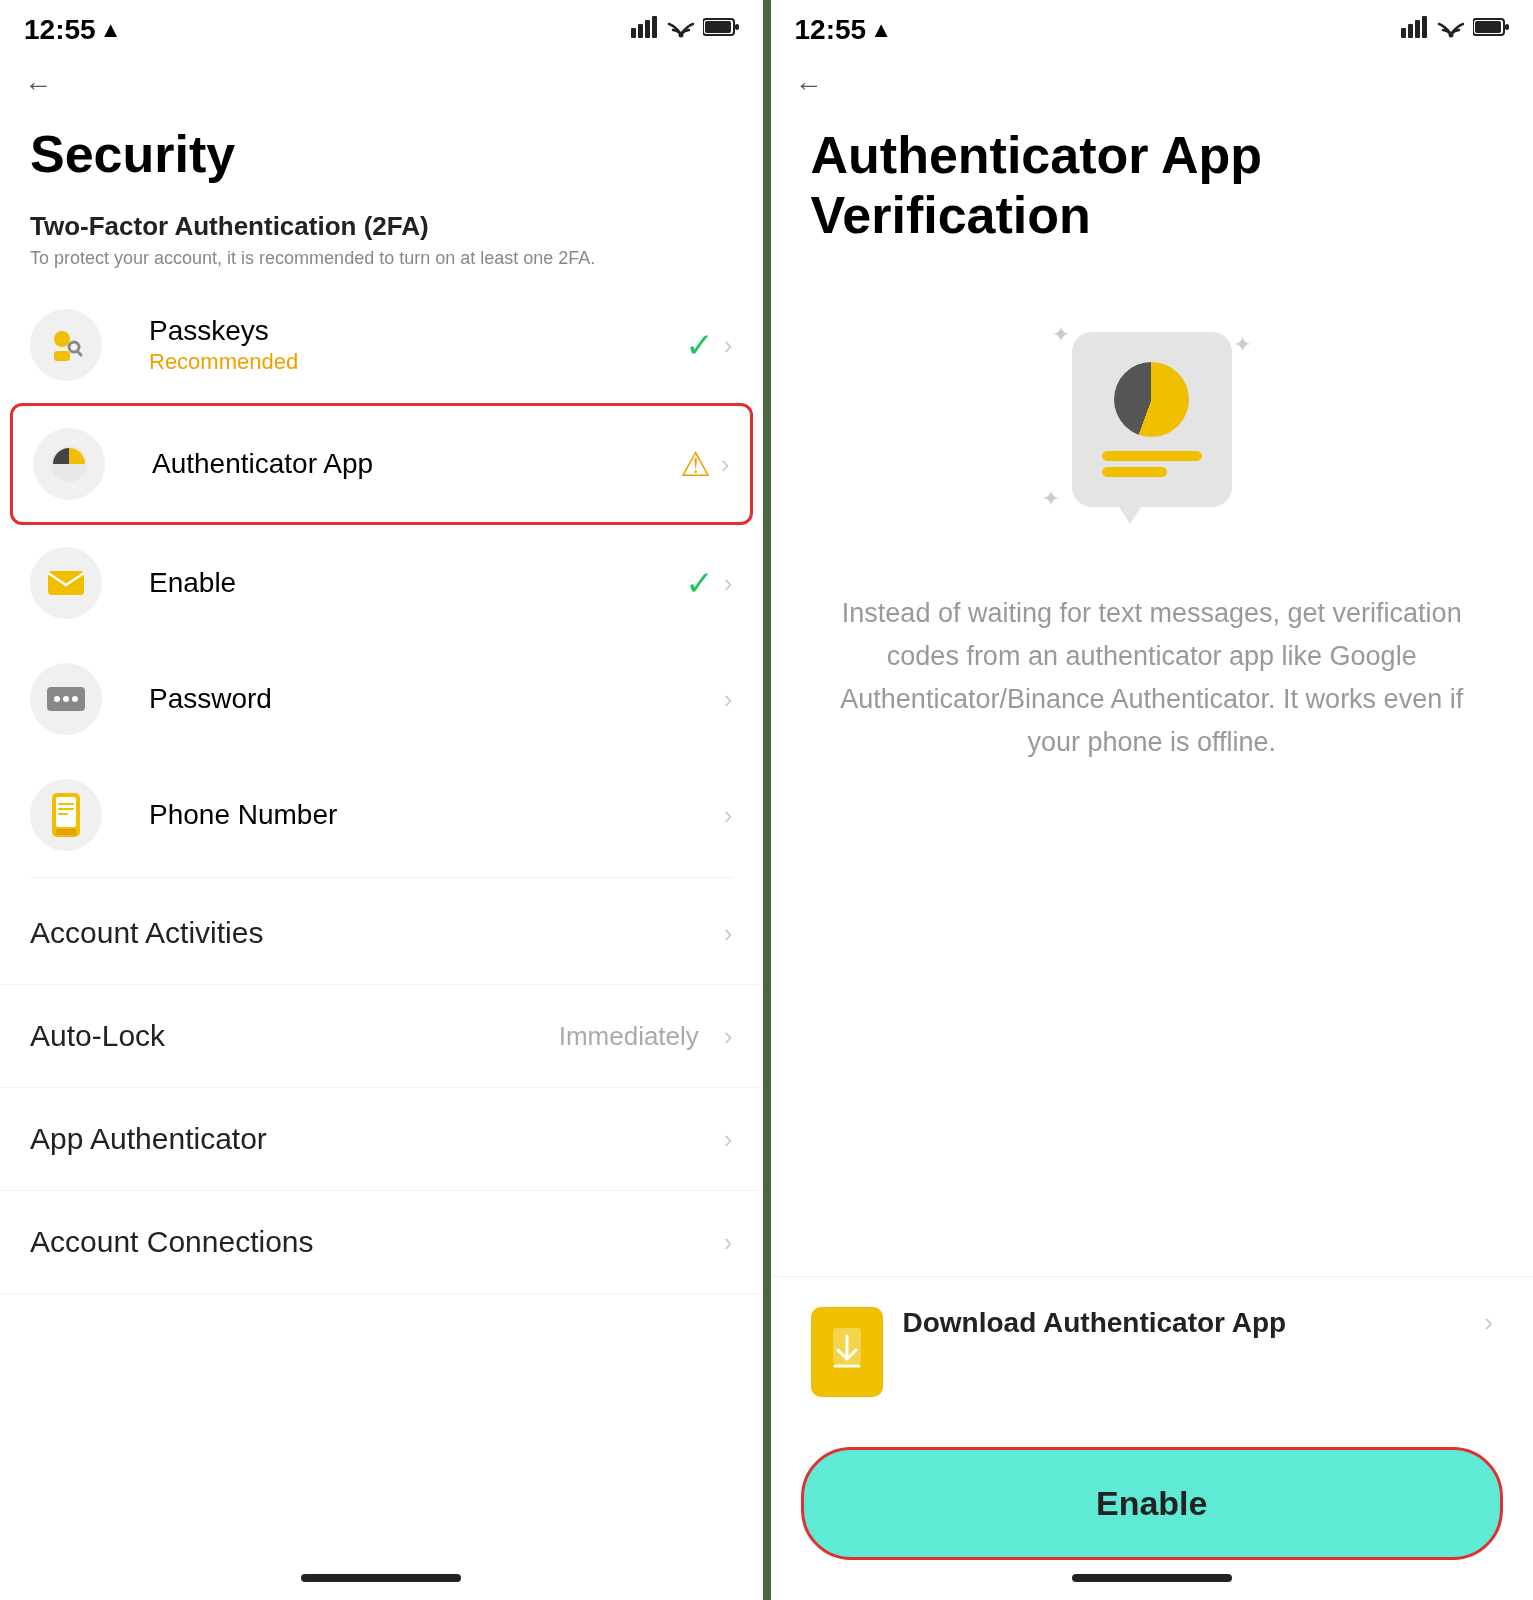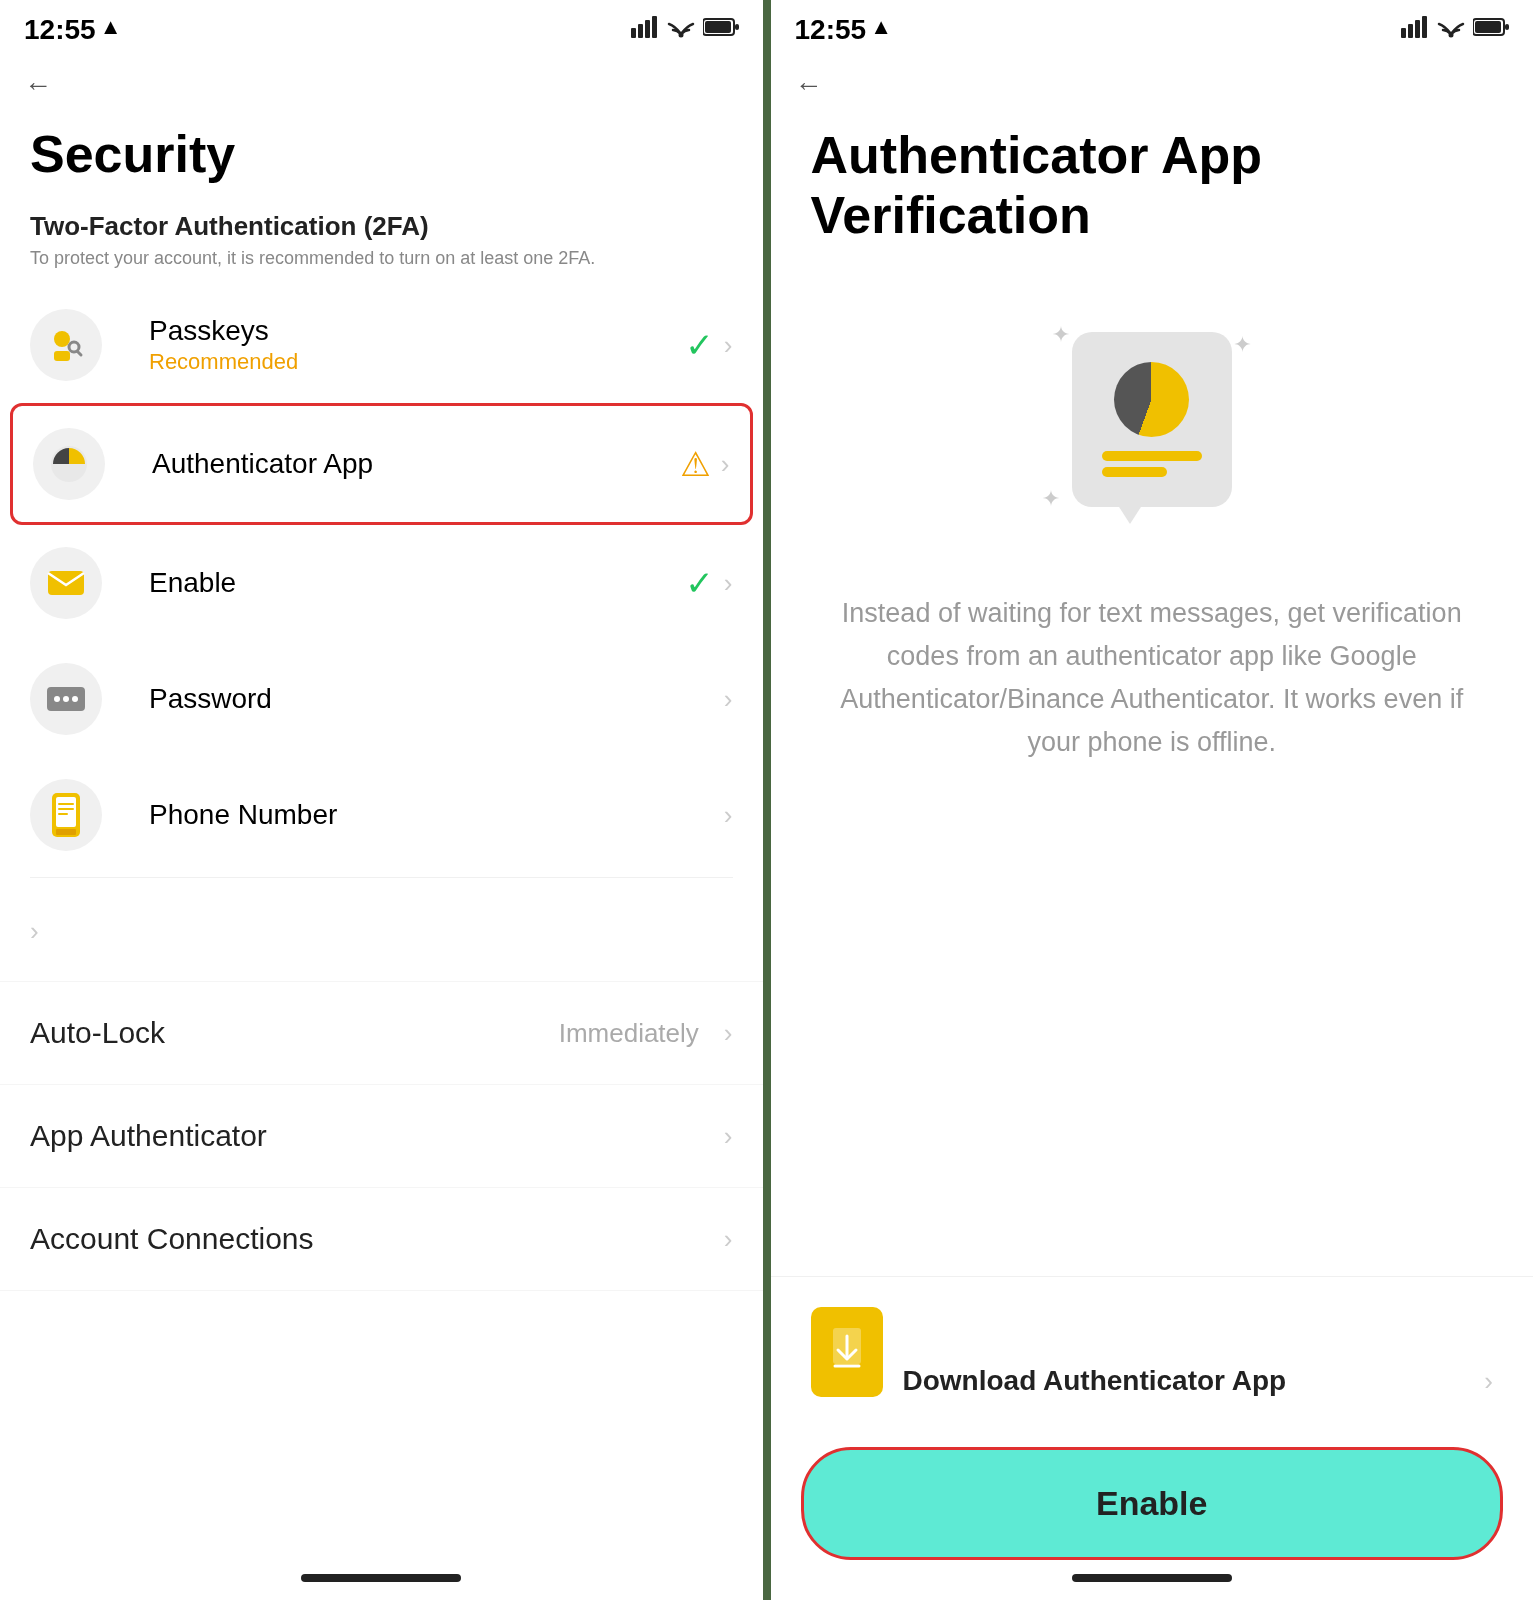--- a/index.html
+++ b/index.html
@@ -20,20 +20,21 @@
       position: relative;
     }
     .divider {
       width: 8px;
       background: #4a6741;
     }
     
     .status-bar {
       display: flex;
       justify-content: space-between;
+      align-items: center;
       padding: 14px 24px 8px;
       font-size: 26px;
       font-weight: 600;
     }
     .status-time { font-size: 28px; font-weight: 700; }
     .status-icons { display: flex; gap: 8px; align-items: center; font-size: 22px; }
     
     .back-btn {
       padding: 12px 24px 8px;
       font-size: 28px;
@@ -143,21 +144,21 @@
     }
     .right-description {
       text-align: center;
       padding: 10px 50px 30px;
       font-size: 27px;
       color: #999;
       line-height: 1.6;
     }
     .download-row {
       display: flex;
-      align-items: flex-end;
+      align-items: flex-start;
       padding: 30px 40px;
       gap: 20px;
       border-top: 1px solid #f0f0f0;
       margin-top: 60px;
     }
     .download-icon {
       width: 72px;
       height: 90px;
       background: #f0c000;
       border-radius: 10px;
@@ -318,20 +319,21 @@
       <div class="tfa-right">
         <span class="chevron">›</span>
       </div>
     </div>
   </div>
 
   <div class="sep"></div>
 
   <div>
     <div class="menu-item">
+      <span class="menu-item-text">Account Activities</span>
       <span class="menu-chevron">›</span>
     </div>
     <div class="menu-item">
       <span class="menu-item-text">Auto-Lock</span>
       <span class="menu-item-value">Immediately</span>
       <span class="menu-chevron">›</span>
     </div>
     <div class="menu-item">
       <span class="menu-item-text">App Authenticator</span>
       <span class="menu-chevron">›</span>

